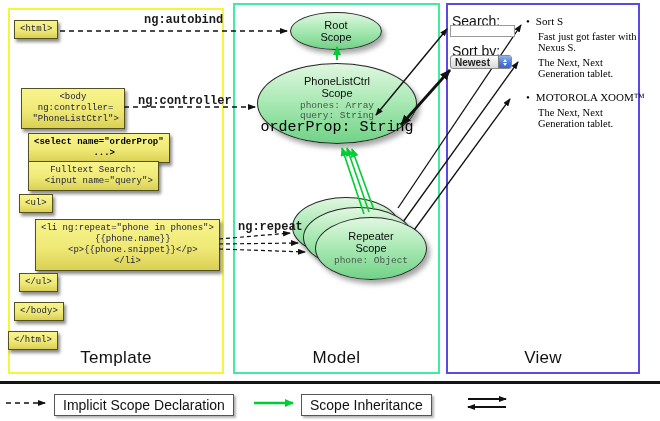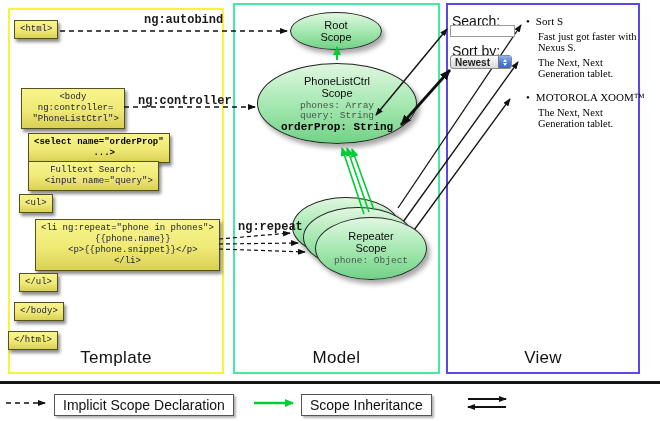--- a/index.html
+++ b/index.html
@@ -24,22 +24,22 @@
               font-size:12px; font-weight:bold; color:#1a1a1a; }
 
   .ellipse { position:absolute; z-index:2; border-radius:50%;
              background:linear-gradient(180deg,#e0f7e0 0%,#a9e9b4 48%,#72d287 100%);
              border:1.5px solid #262626; box-shadow:3px 4px 5px rgba(0,0,0,.35);
              display:flex; flex-direction:column; align-items:center; justify-content:center; }
   .scope-title { font-size:11px; line-height:12px; font-weight:500; color:#0b0b0b;
                  text-align:center; white-space:pre-line; }
   .scope-props { font-family:"Liberation Mono", monospace; font-size:9.5px; line-height:10.5px;
                  color:#46584а; color:#46584a; text-align:center; white-space:pre-line; margin-top:2px; }
-  .scope-props-bold { font-family:"Liberation Mono", monospace; font-size:11px; line-height:11px;
-                      font-weight:bold; color:#000; white-space:pre; }
+  .scope-props-bold { font-family:"Liberation Mono", monospace; font-size:15px; line-height:11px;
+                      font-weight:normal; color:#000; white-space:pre; }
 
   svg.layer { position:absolute; left:0; top:0; pointer-events:none; }
   #svg-under { z-index:1; }
   #svg-over  { z-index:3; }
 
   .vw-label { position:absolute; z-index:2; font-size:14px; color:#111; }
   #search-input { position:absolute; z-index:2; left:450px; top:25px; width:65px; height:12px;
                   background:#fff; border:1px solid #9a9a9a; }
   #sort-select { position:absolute; z-index:2; left:450px; top:55px; width:62px; height:14px;
                  border:1px solid #8a8a8a; border-radius:3px; overflow:hidden;

